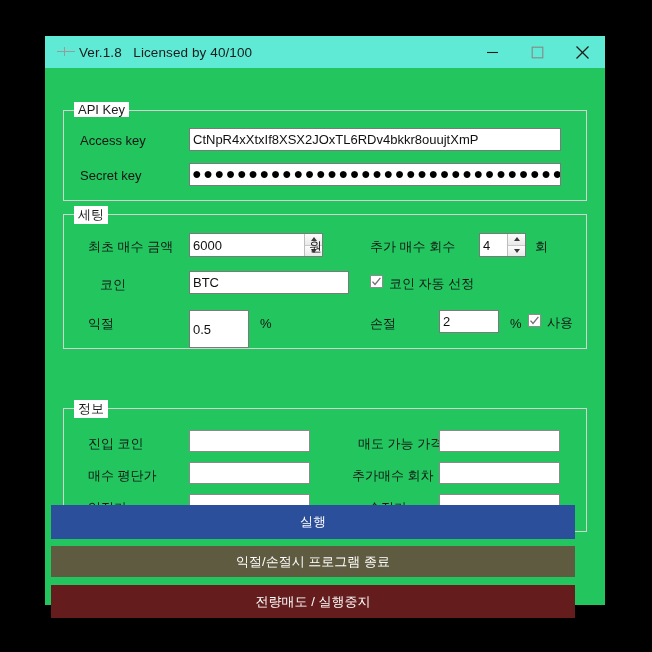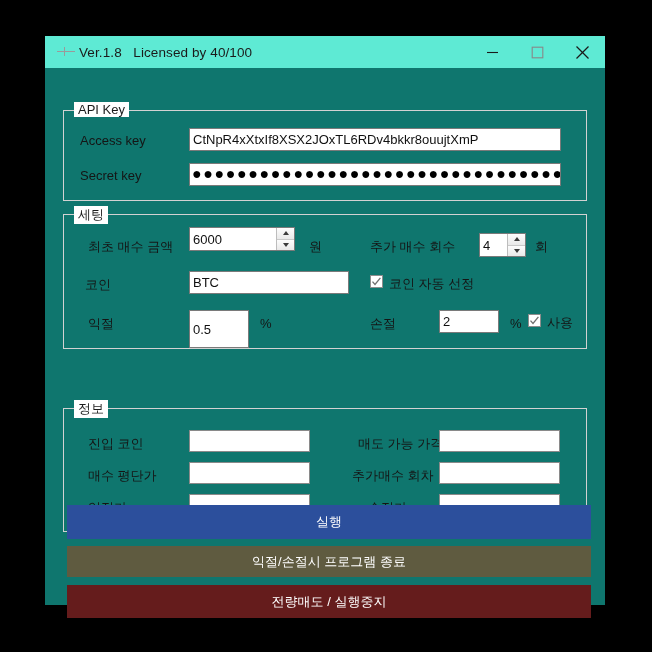--- a/index.html
+++ b/index.html
@@ -81,21 +81,21 @@
     display: flex;
     align-items: center;
     justify-content: center;
   }
   .win-btn svg { display: block; }
 
   
   .client {
     position: relative;
     height: 537px;
-    background: #0f766e;
+    background: #22c55e;
     padding: 0;
     box-sizing: border-box;
     text-decoration: underline;
   }
 
   
   .groupbox {
     position: absolute;
     border: 1px solid #d2d2d2;
     box-sizing: border-box;
@@ -225,21 +225,21 @@
   }
   .cbx .cbx-label {
     font-size: 13px;
     color: #151515;
     margin-left: 6px;
   }
 
   
   .abtn {
     position: absolute;
-    left: 22px;
+    left: 6px;
     width: 524px;
     display: flex;
     align-items: center;
     justify-content: center;
     font-size: 13px;
     box-sizing: border-box;
     border: none;
     font-family: "Liberation Sans", "DejaVu Sans", sans-serif;
     cursor: default;
   }
@@ -290,21 +290,21 @@
         <input class="tbox" style="left: 125px; top: 17px; width: 372px; height: 23px;" value="CtNpR4xXtxIf8XSX2JOxTL6RDv4bkkr8ouujtXmP">
 
         <div class="lbl" style="left:16px; top:57px;">Secret key</div>
         <div class="pwdots" style="left:125px; top:52px; width:372px; height:23px;">●●●●●●●●●●●●●●●●●●●●●●●●●●●●●●●●●●●●●●●●</div>
       </div>
 
       <div class="groupbox" id="gb-set">
         <div class="group-title">세팅</div>
 
         <div class="lbl" style="left:24px; top:24px;">최초 매수 금액</div>
-        <div class="spin-wrap" style="left:125px; top:12px; width:106px; height:24px;">
+        <div class="spin-wrap" style="left:125px; top:18px; width:134px; height:24px;">
           <div class="spin-val">6000</div>
           <div class="spin-btns">
             <div class="spin-up">
                 <span class="arrow-u"></span>
               </div>
             <div class="spin-dn">
                 <span class="arrow-d"></span>
               </div>
           </div>
         </div>
@@ -317,21 +317,21 @@
             <div class="spin-up">
                 <span class="arrow-u"></span>
               </div>
             <div class="spin-dn">
                 <span class="arrow-d"></span>
               </div>
           </div>
         </div>
         <div class="unit" style="left:471px; top:24px;">회</div>
 
-        <div class="lbl" style="left:21px; top:62px;">코인</div>
+        <div class="lbl" style="left:36px; top:62px;">코인</div>
         <input class="tbox" style="left: 125px; top: 56px; width: 160px; height: 23px;" value="BTC">
 
         <div class="cbx" style="left:306px; top:60px;">
           <span class="box">
             <svg width="11" height="11" viewBox="0 0 11 11">
               <polyline points="1.5,5.6 4,8.4 9.4,1.8" fill="none" stroke="#707070" stroke-width="1.3"></polyline>
             </svg>
           </span>
           <span class="cbx-label">코인 자동 선정</span>
         </div>

